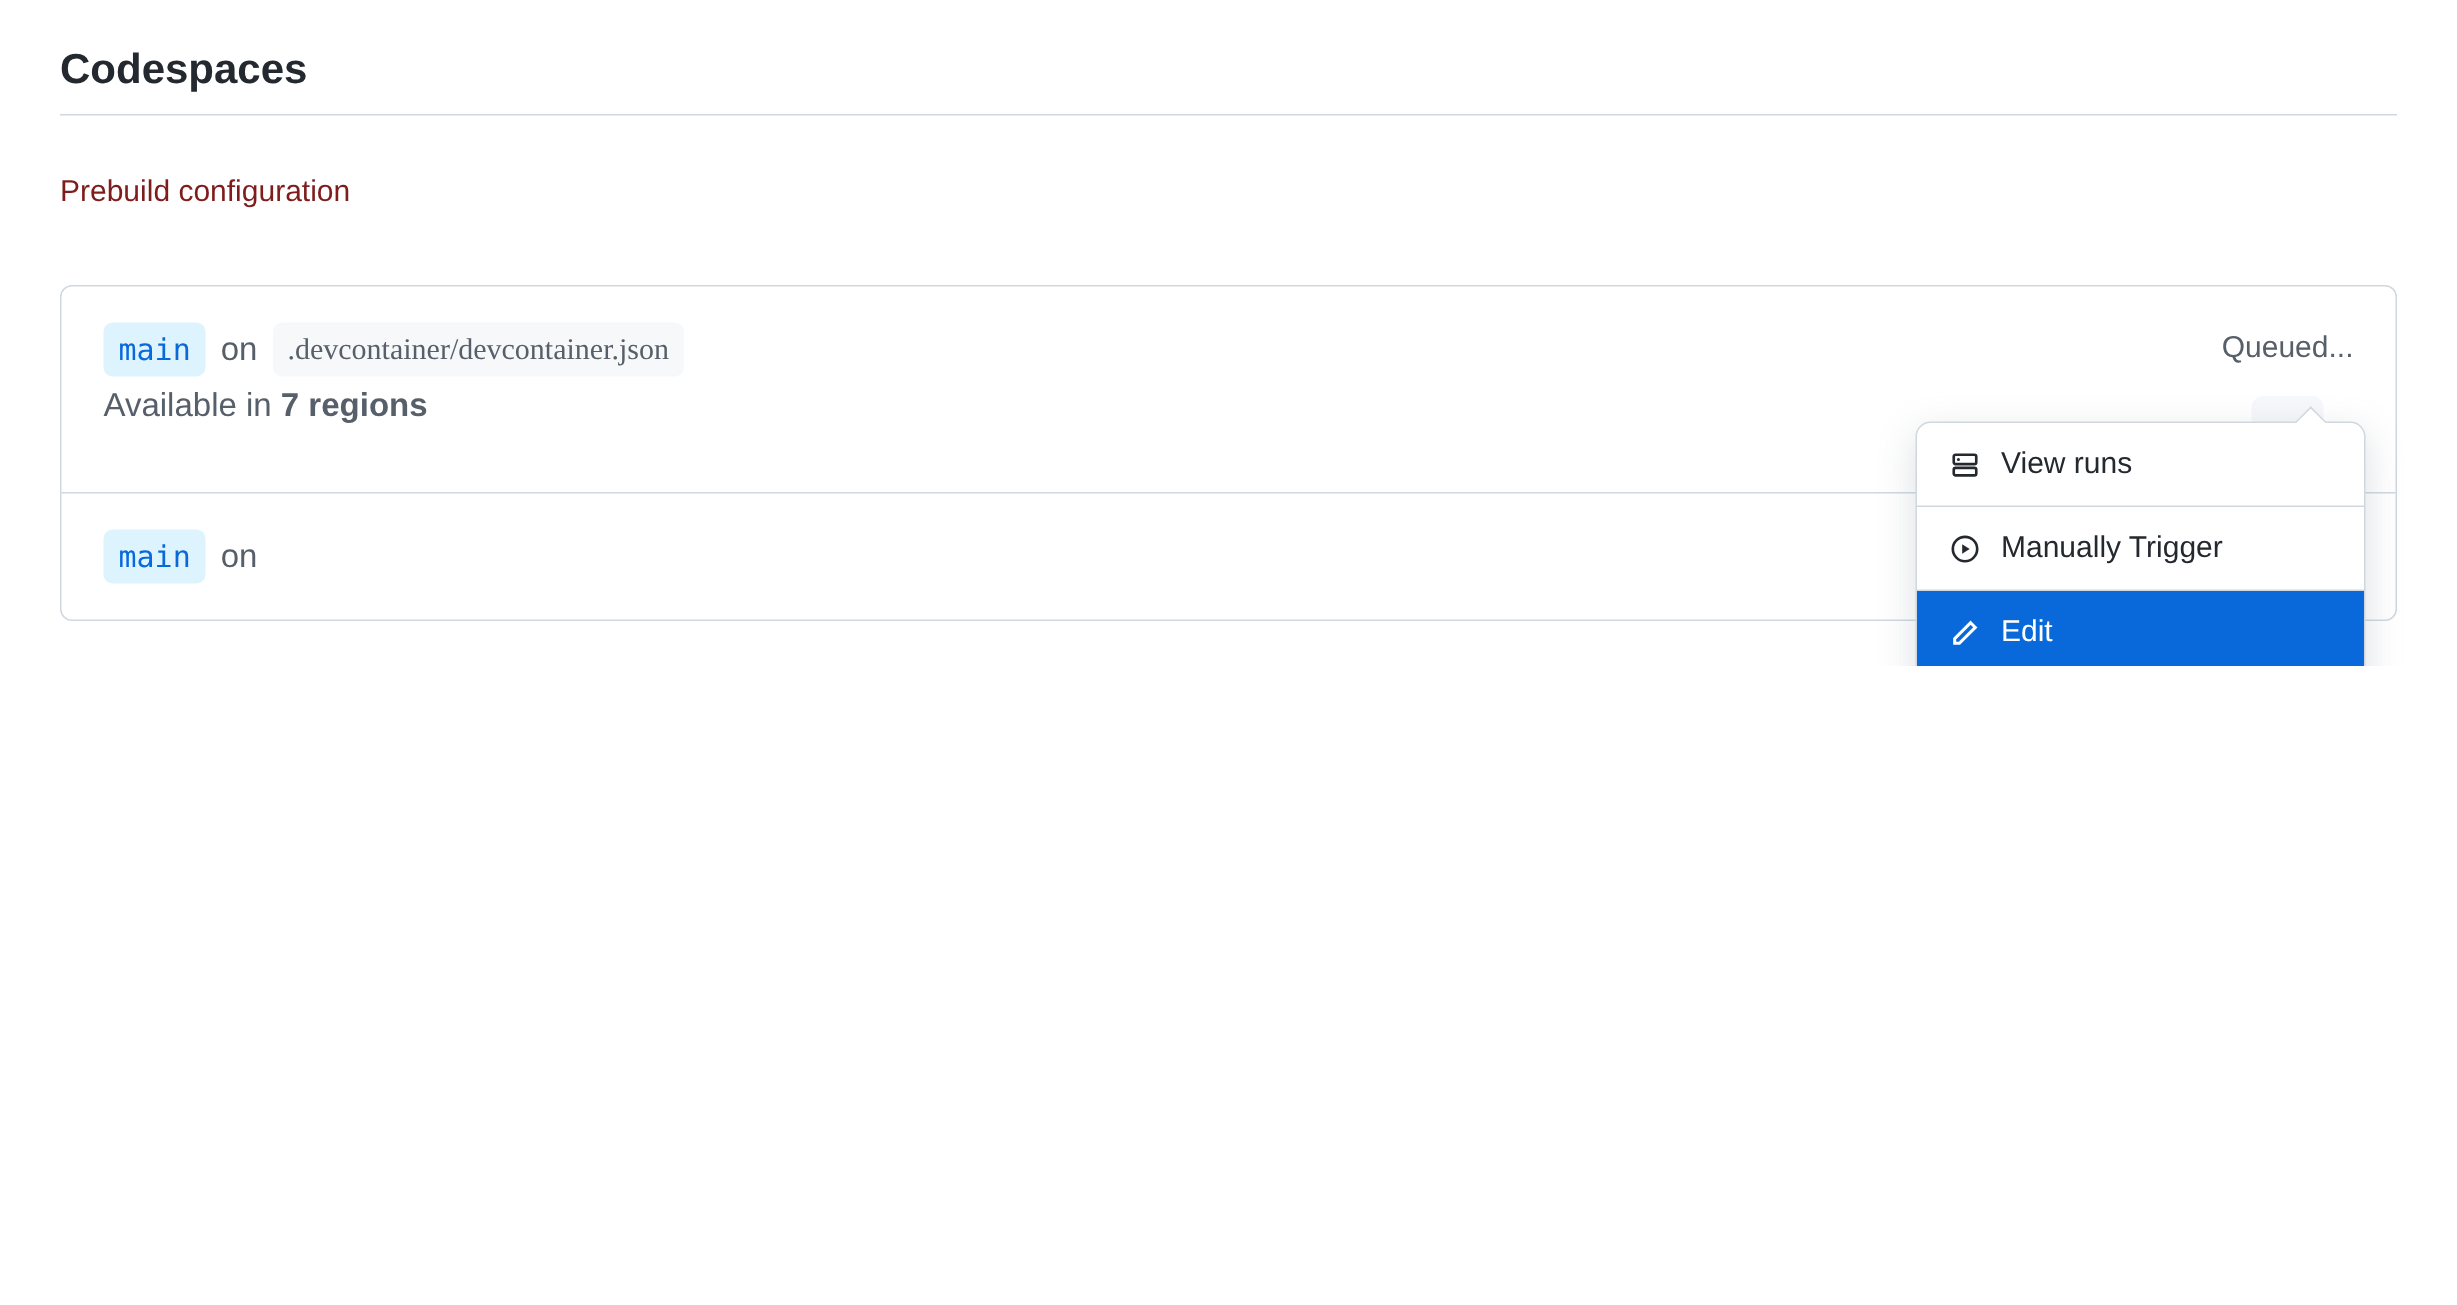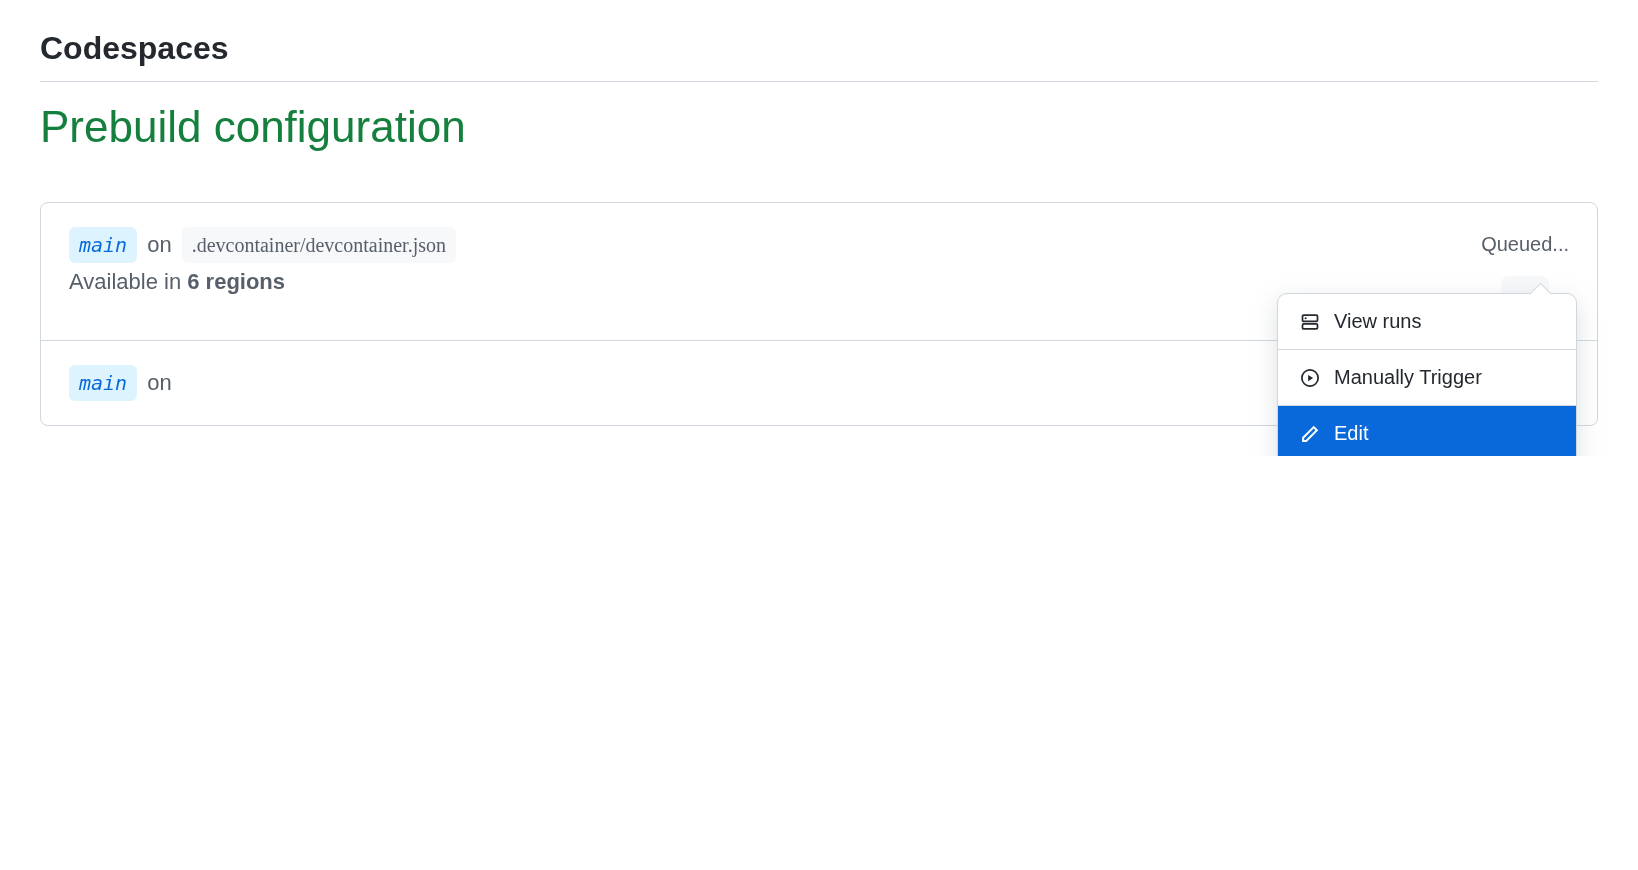--- a/index.html
+++ b/index.html
@@ -3,36 +3,36 @@
 <meta charset="utf-8">
 <style>
   * { box-sizing: border-box; margin: 0; padding: 0; }
   body {
     font-family: -apple-system, BlinkMacSystemFont, "Segoe UI", Helvetica, Arial, sans-serif;
     background: #ffffff;
     color: #24292f;
     padding: 30px 40px;
   }
   .page-title {
-    font-size: 32px;
+    font-size: 28px;
     font-weight: 600;
     padding-bottom: 14px;
     border-bottom: 1px solid #d0d7de;
-    margin-bottom: 20px;
+    margin-bottom: 40px;
   }
   .section-header {
     display: flex;
     justify-content: space-between;
     align-items: center;
     margin-bottom: 50px;
   }
   .section-title {
-    font-size: 44px;
+    font-size: 20px;
     font-weight: 400;
-    color: #15803d;
+    color: #7f1d1d;
   }
   .btn-primary {
     background: #2da44e;
     color: #ffffff;
     border: 1px solid rgba(27,31,36,0.15);
     border-radius: 8px;
     padding: 14px 28px;
     font-size: 20px;
     font-weight: 600;
     cursor: pointer;
@@ -61,21 +61,20 @@
     flex-wrap: wrap;
     gap: 6px;
   }
   .branch-badge {
     font-family: ui-monospace, SFMono-Regular, "SF Mono", Menlo, Consolas, monospace;
     background: #ddf4ff;
     color: #0969da;
     padding: 2px 10px;
     border-radius: 6px;
     font-size: 20px;
-    font-style: italic;
   }
   .branch-on { color: #57606a; padding: 0 4px; }
   .devcontainer-path {
     font-family: Liberation Serif, serif;
     background: #f6f8fa;
     color: #57606a;
     padding: 2px 10px;
     border-radius: 6px;
     font-size: 20px;
   }
@@ -171,21 +170,21 @@
 <div class="config-list">
 
   <div class="config-row">
     <div class="config-left">
       <div class="branch-line">
         <span class="branch-badge">main</span>
         <span class="branch-on">on</span>
         <span class="devcontainer-path">.devcontainer/devcontainer.json</span>
       </div>
       <div class="availability">
-        <span>Available in </span><strong>6 regions</strong>
+        <span>Available in </span><strong>7 regions</strong>
       </div>
     </div>
     <div class="config-right">
       <span class="status-text">Queued...</span>
       <button class="kebab-btn">
         <span class="icon kebab-dots">
             <span></span>
             <span></span>
             <span></span>
           </span>

